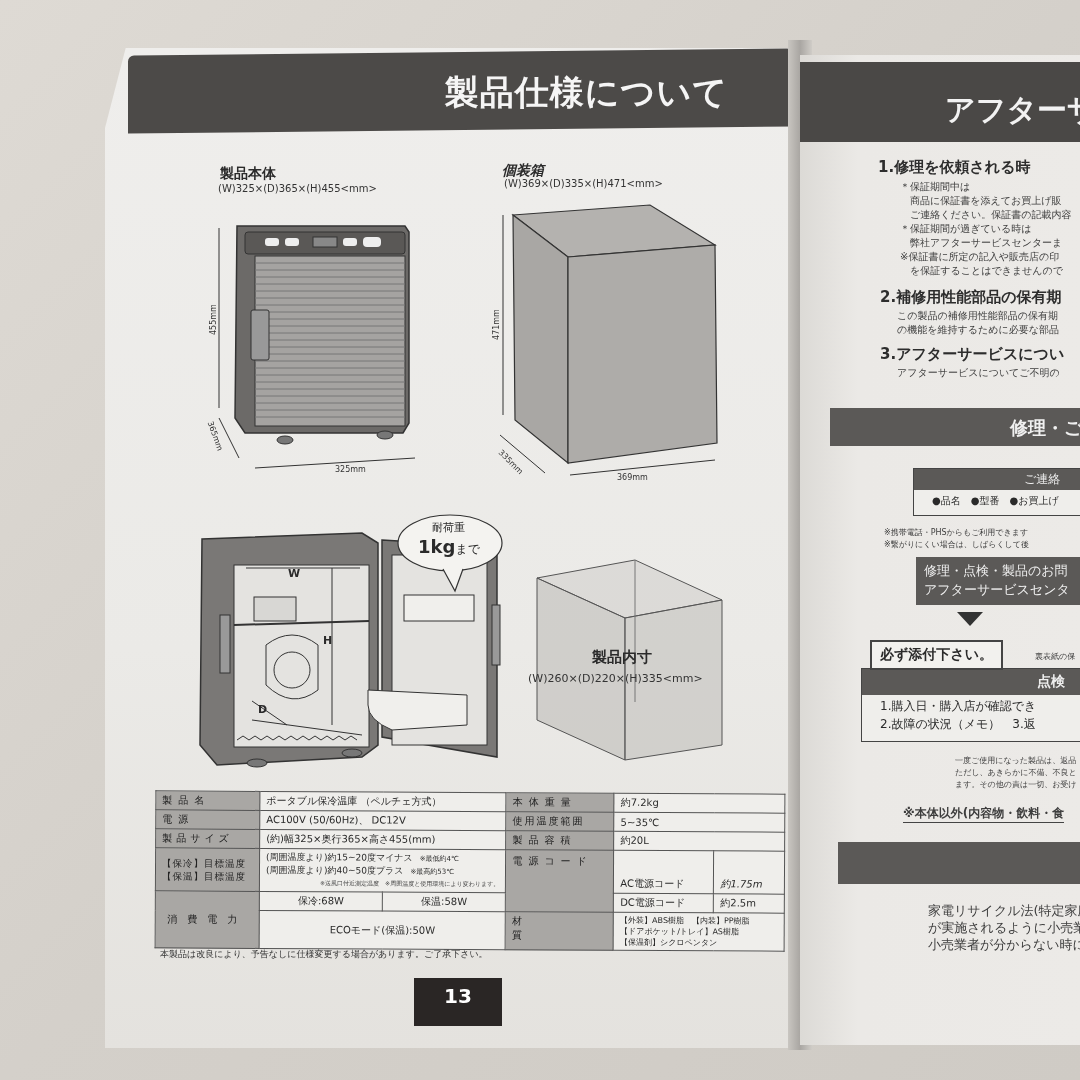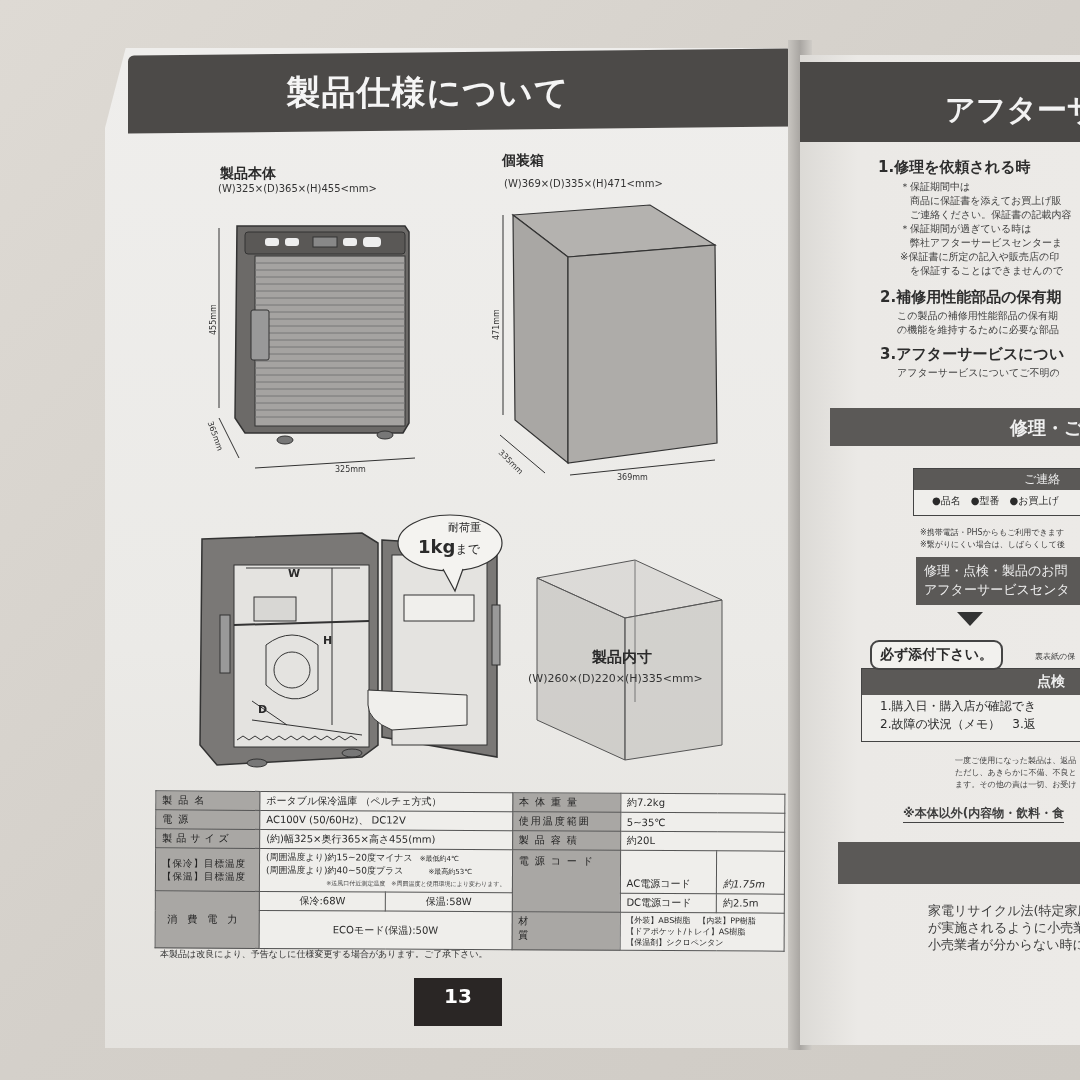--- a/index.html
+++ b/index.html
@@ -29,21 +29,21 @@
     position: absolute; left: 788px; top: 40px; width: 24px; height: 1010px;
     background: linear-gradient(90deg, #c9c6c1, #a9a6a2 50%, #cfccc7);
   }
   .header-band-left {
     position: absolute; left: 128px; top: 52px; width: 665px; height: 78px;
     background: #4c4a48;
     border-radius: 6px 6px 0 0;
     transform: skewY(-0.6deg);
   }
   .header-title-left {
-    position: absolute; left: 128px; top: 70px; width: 600px; text-align: center;
+    position: absolute; left: 128px; top: 70px; width: 600px; text-align: right;
     color: #f5f5f5; font-weight: bold; font-size: 34px; letter-spacing: 1px;
   }
   .header-band-right {
     position: absolute; left: 800px; top: 62px; width: 290px; height: 80px;
     background: #4a4846;
   }
   .header-title-right {
     position: absolute; left: 945px; top: 90px; color: #f2f2f2; font-weight: bold; font-size: 30px; white-space: nowrap;
   }
   .label-bold { position: absolute; font-weight: bold; font-size: 14px; color: #2b2b2b; white-space: nowrap; }
@@ -69,21 +69,21 @@
     color: #fff; font-weight: bold; font-size: 20px; text-align: center; line-height: 36px;
   }
 
   
   .r-heading { position: absolute; font-size: 15px; color: #2d2d2d; white-space: nowrap; font-weight: bold; }
   .r-text { position: absolute; font-size: 10px; color: #3d3d3d; white-space: nowrap; line-height: 14px; }
   .r-band { position: absolute; background: #5b5957; color: #f0f0f0; font-weight: bold; white-space: nowrap; }
   .r-box { position: absolute; border: 1.5px solid #444; background: #efeeeb; white-space: nowrap; overflow: hidden; }
   .arrow-down { position: absolute; width: 0; height: 0; border-left: 13px solid transparent; border-right: 13px solid transparent; border-top: 14px solid #333; }
   .badge {
-    position: absolute; left: 870px; top: 640px; padding: 4px 8px; border: 2px solid #444; border-radius: 9px;
+    position: absolute; left: 870px; top: 640px; padding: 4px 8px; border: 2px solid #444; border-radius: 0;
     background: #f2f1ee; font-weight: bold; font-size: 14px; white-space: nowrap;
   }
   svg { position: absolute; overflow: visible; }
 </style>
 </head>
 <body>
 
 <div class="table-surface"></div>
 
 <div class="page-left"></div>
@@ -131,21 +131,21 @@
   <ellipse cx="70" cy="222" rx="8" ry="4" fill="#777" stroke="#333"></ellipse>
   <ellipse cx="170" cy="217" rx="8" ry="4" fill="#777" stroke="#333"></ellipse>
   <line x1="4" y1="10" x2="4" y2="190" stroke="#333"></line>
   <line x1="4" y1="200" x2="24" y2="240" stroke="#333"></line>
   <line x1="40" y1="250" x2="200" y2="240" stroke="#333"></line>
 </svg>
 <div class="dim-tag rot" style="left:209px;top:335px;">455mm</div>
 <div class="dim-tag" style="left:214px;top:420px;transform:rotate(70deg);transform-origin:left top;">365mm</div>
 <div class="dim-tag" style="left:335px;top:465px;">325mm</div>
 
-<div class="label-bold" style="left:502px;top:152px;">個装箱</div>
+<div class="label-bold" style="left:502px;top:162px;font-style:italic;">個装箱</div>
 <div class="dims" style="left:504px;top:178px;">(W)369×(D)335×(H)471&lt;mm&gt;</div>
 <svg style="left:505px;top:205px;" width="240" height="260">
   <polygon points="8,10 145,0 210,40 63,52" fill="#b4b2af" stroke="#333" stroke-width="1.2"></polygon>
   <polygon points="8,10 63,52 63,258 10,215" fill="#a9a7a4" stroke="#333" stroke-width="1.2"></polygon>
   <polygon points="63,52 210,40 212,238 63,258" fill="#aeaca9" stroke="#333" stroke-width="1.2"></polygon>
   <line x1="-2" y1="10" x2="-2" y2="210" stroke="#333"></line>
   <line x1="-5" y1="230" x2="40" y2="268" stroke="#333"></line>
   <line x1="65" y1="270" x2="210" y2="255" stroke="#333"></line>
 </svg>
 <div class="dim-tag rot" style="left:492px;top:340px;">471mm</div>
@@ -174,21 +174,21 @@
   <ellipse cx="160" cy="228" rx="10" ry="4" fill="#777" stroke="#333"></ellipse>
 </svg>
 <div class="label-bold" style="left:288px;top:567px;font-size:11px;">W</div>
 <div class="label-bold" style="left:323px;top:634px;font-size:11px;">H</div>
 <div class="label-bold" style="left:258px;top:703px;font-size:11px;">D</div>
 
 <svg style="left:395px;top:513px;" width="115" height="80">
   <ellipse cx="55" cy="30" rx="52" ry="28" fill="#f4f3f0" stroke="#333" stroke-width="1.2"></ellipse>
   <path d="M48,56 L60,78 L68,56" fill="#f4f3f0" stroke="#333" stroke-width="1.2"></path>
 </svg>
-<div style="position:absolute;left:448px;top:520px;font-size:11px;">耐荷重</div>
+<div style="position:absolute;left:432px;top:520px;font-size:11px;">耐荷重</div>
 <div style="position:absolute;left:418px;top:536px;white-space:nowrap;">
   <span style="font-weight:bold;font-size:18px;">1kg</span><span style="font-size:12px;">まで</span>
 </div>
 
 <svg style="left:537px;top:560px;" width="200" height="200">
   <polygon points="0,18 98,0 185,40 88,58" fill="#bfbdba" fill-opacity=".35" stroke="#555"></polygon>
   <polygon points="0,18 88,58 88,200 0,160" fill="#b5b3b0" fill-opacity=".5" stroke="#555"></polygon>
   <polygon points="88,58 185,40 185,185 88,200" fill="#b9b7b4" fill-opacity=".5" stroke="#555"></polygon>
   <line x1="98" y1="0" x2="98" y2="142" stroke="#777"></line>
 </svg>
@@ -217,21 +217,21 @@
   </tr>
   <tr>
     <td class="th tight" style="line-height:13px;font-size:9.5px;">
       <span>【保冷】目標温度</span><br>
       <span>【保温】目標温度</span>
     </td>
     <td class="val" colspan="2" style="font-size:9px;line-height:12px;">
       <span>(周囲温度より)約15~20度マイナス</span>
       <span style="font-size:7px;margin-left:4px;">※最低約4℃</span><br>
       <span>(周囲温度より)約40~50度プラス</span>
-      <span style="font-size:7px;margin-left:22px;">※最高約53℃</span>
+      <span style="font-size:7px;margin-left:4px;">※最高約53℃</span>
       <span class="note-small">※送風口付近測定温度　※周囲温度と使用環境により変わります。</span>
     </td>
     <td class="th2" rowspan="2" style="vertical-align:top;padding-top:4px;">電源コード</td>
     <td class="val" style="vertical-align:bottom;">AC電源コード</td>
     <td class="val" style="vertical-align:bottom;font-style:italic;">約1.75m</td>
   </tr>
   <tr>
     <td class="th" rowspan="2" style="text-align:center;letter-spacing:10px;">消費電力</td>
     <td class="val" style="text-align:center;">保冷:68W</td>
     <td class="val" style="text-align:center;">保温:58W</td>
@@ -278,21 +278,21 @@
 <div class="r-heading" style="left:880px;top:345px;">3.アフターサービスについ</div>
 <div class="r-text" style="left:897px;top:366px;">アフターサービスについてご不明の</div>
 
 <div class="r-band" style="left:830px;top:408px;width:260px;height:38px;font-size:18px;padding:8px 0 0 180px;">修理・ご</div>
 
 <div class="r-box" style="left:913px;top:468px;width:170px;height:48px;">
   <div style="background:#5b5957;color:#eee;font-size:12px;padding:2px 0 2px 110px;">ご連絡</div>
   <div style="font-size:10px;padding:4px 0 0 18px;">●品名　●型番　●お買上げ</div>
 </div>
 
-<div class="r-text" style="left:920px;top:527px;font-size:8px;line-height:12px;">
+<div class="r-text" style="left:884px;top:527px;font-size:8px;line-height:12px;">
   <div>※携帯電話・PHSからもご利用できます</div>
   <div>※繋がりにくい場合は、しばらくして後</div>
 </div>
 
 <div class="r-band" style="left:916px;top:557px;width:170px;height:48px;font-size:13px;font-weight:normal;padding:4px 0 0 8px;line-height:19px;">
   <div>修理・点検・製品のお問</div>
   <div>アフターサービスセンタ</div>
 </div>
 <div class="arrow-down" style="left:957px;top:612px;"></div>
 

